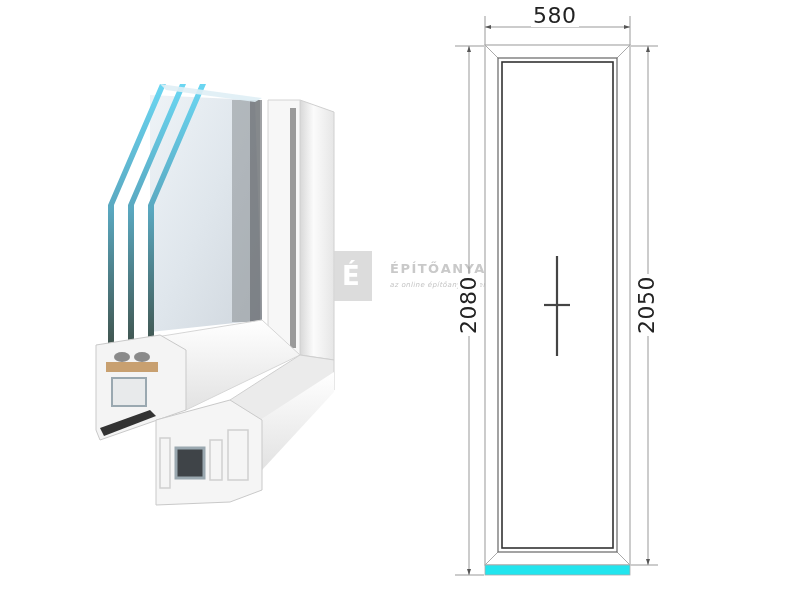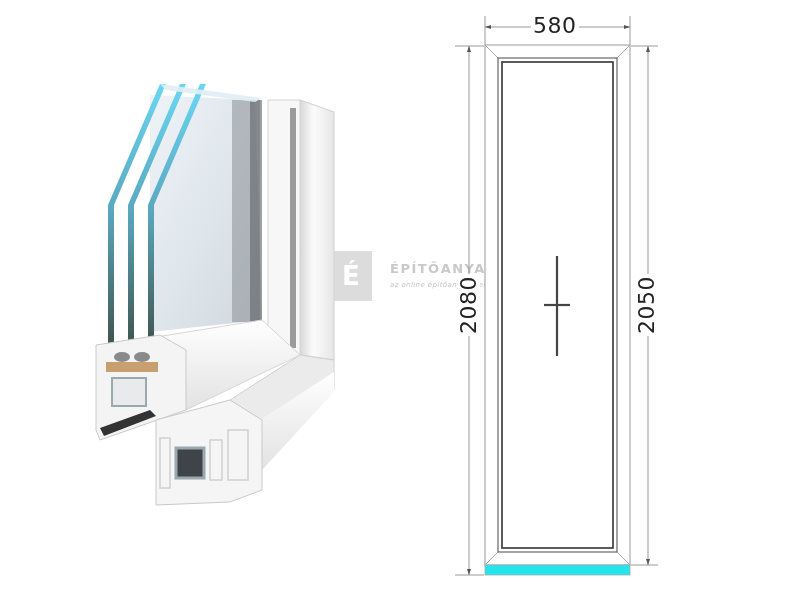--- a/index.html
+++ b/index.html
@@ -121,19 +121,19 @@
   </g>
 
   <rect x="485" y="565" width="145" height="10" fill="#22e5ee" stroke="#aaa" stroke-width="0.8"></rect>
 
   <g stroke="#444" stroke-width="2.2">
     <line x1="557" y1="256" x2="557" y2="356"></line>
     <line x1="544" y1="305" x2="570" y2="305"></line>
   </g>
 </svg>
 
-<div class="abs dim-label" style="left:531px;top:15px;">580</div>
+<div class="abs dim-label" style="left:531px;top:5px;">580</div>
 <div class="abs" style="left:444px;top:290px;width:50px;height:30px;display:flex;align-items:center;justify-content:center;">
   <div class="dim-label rot">2080</div>
 </div>
 <div class="abs" style="left:622px;top:290px;width:50px;height:30px;display:flex;align-items:center;justify-content:center;">
   <div class="dim-label rot">2050</div>
 </div>
 
 </body></html>

